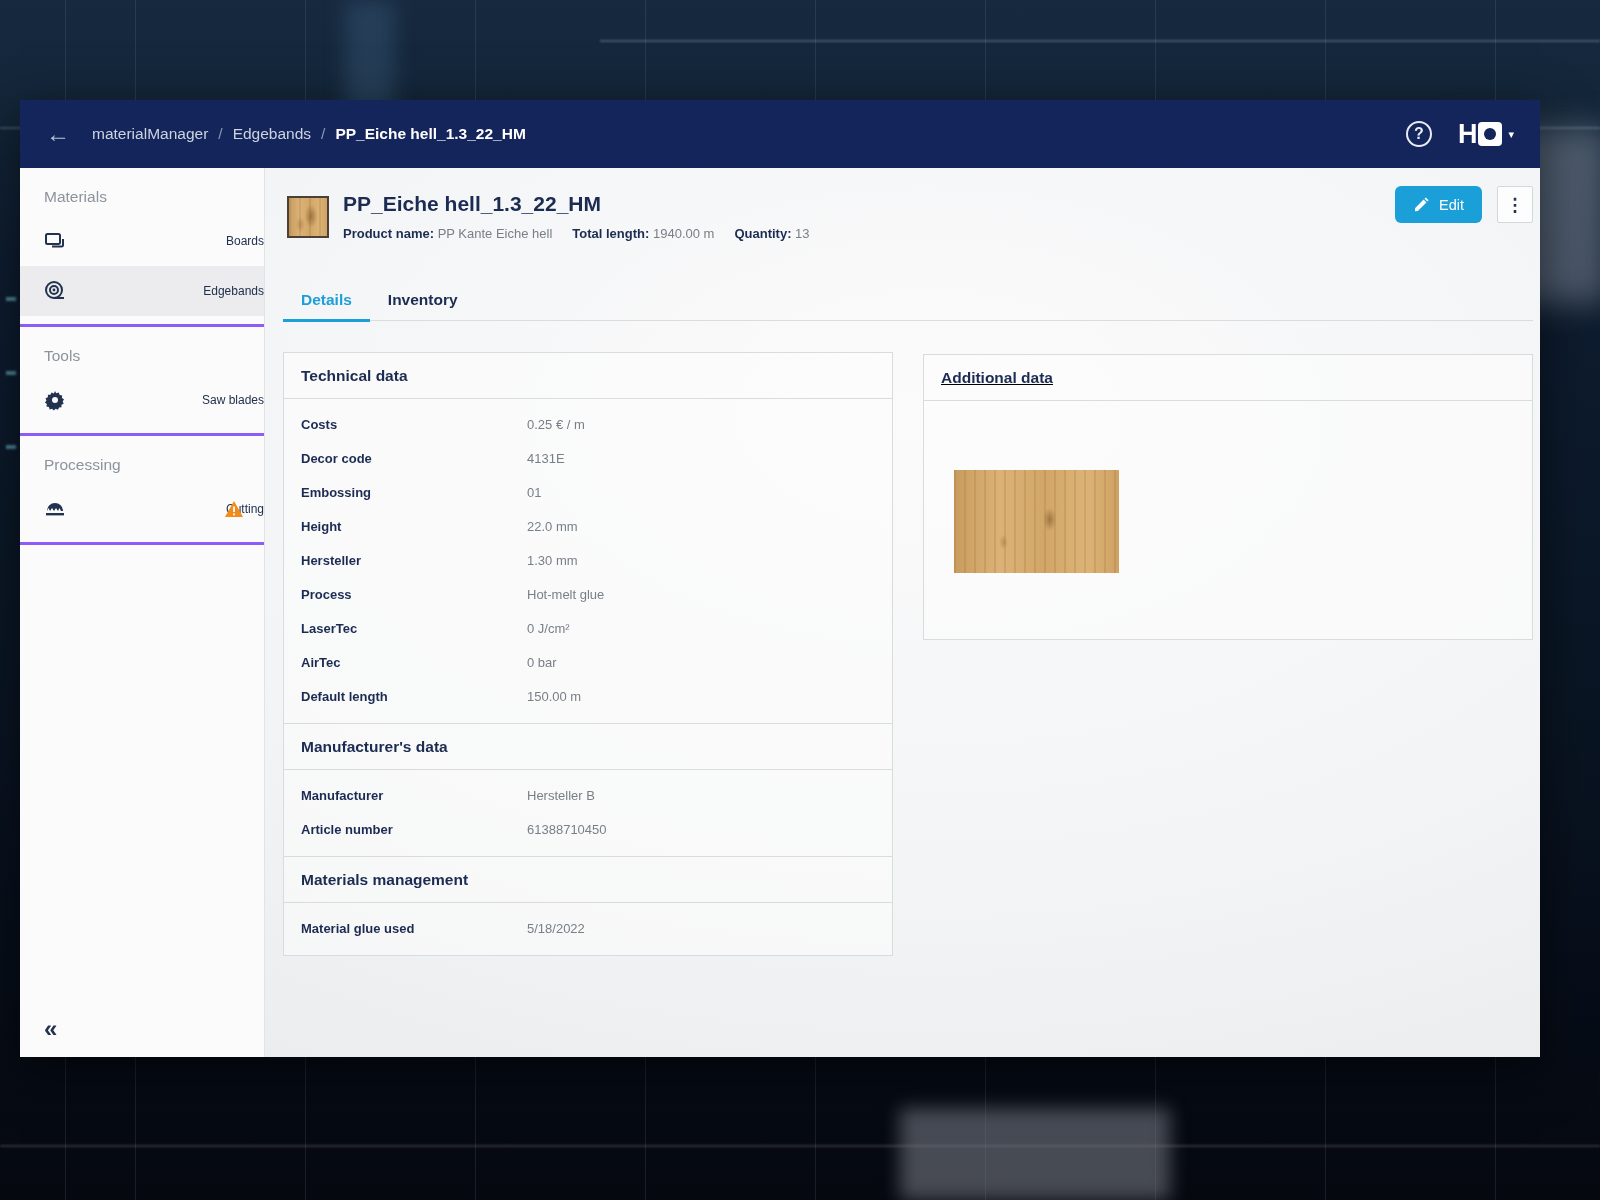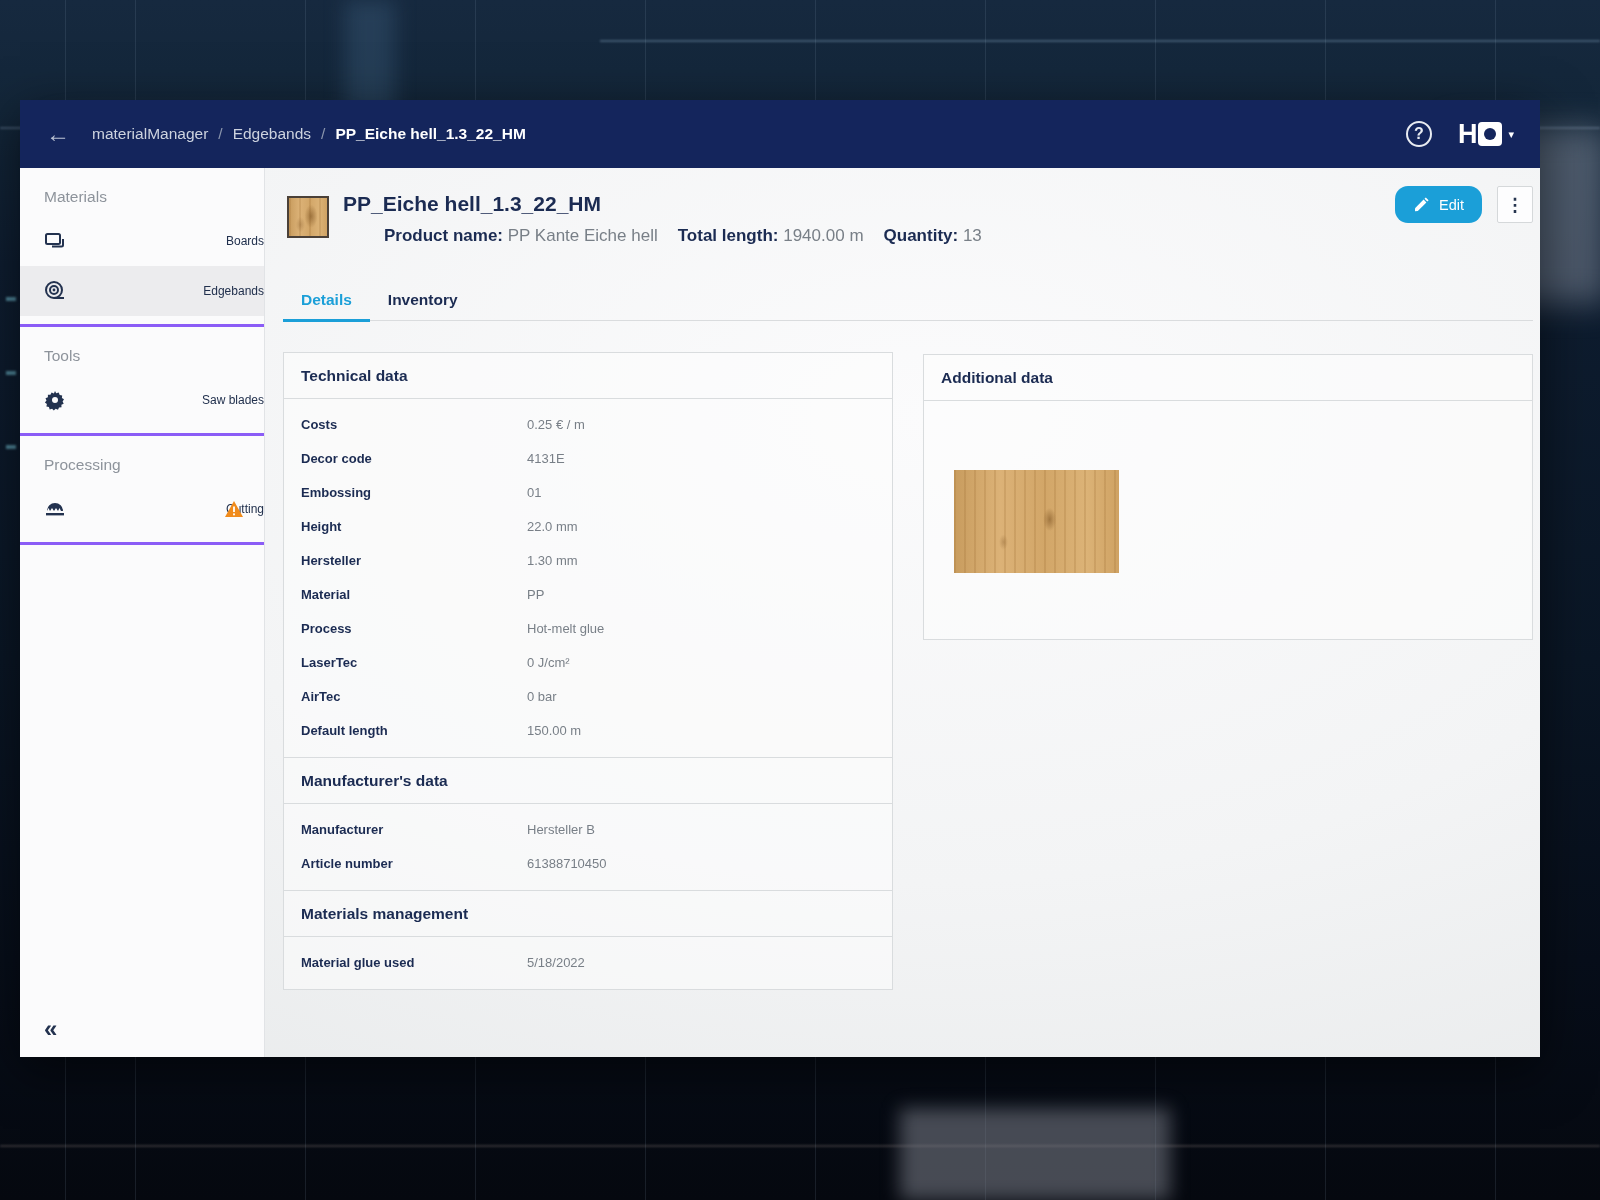--- a/index.html
+++ b/index.html
@@ -78,27 +78,27 @@
     border:2px solid #4a4038;
   }
   .wood {
     background:
       radial-gradient(ellipse 10px 18px at 58% 48%, rgba(120,78,30,.55), transparent 65%),
       radial-gradient(ellipse 7px 12px at 30% 70%, rgba(130,88,40,.35), transparent 65%),
       repeating-linear-gradient(90deg, rgba(156,108,48,.22) 0 2px, transparent 2px 10px),
       linear-gradient(90deg, #c89c5e 0%, #dcb277 28%, #d2a668 55%, #dcb377 80%, #cfa263 100%);
   }
   .p-title { position:absolute; left:78px; top:24px; font-size:21px; font-weight:bold; color:#1b2b52; }
-  .p-meta { position:absolute; left:78px; top:58px; display:flex; gap:20px; font-size:17px;margin-left:41px; }
+  .p-meta { position:absolute; left:78px; top:58px; display:flex; gap:20px; font-size:13px; }
   .p-meta b { color:#1b2b52; }
   .p-meta span { color:#787f87; }
 
   .edit-btn {
     position:absolute; top:18px; right:58px; height:37px; padding:0 18px;
-    background:#1b9fd8; color:#fff; font-size:14.5px; border:none; border-radius:13px;
+    background:#1b9fd8; color:#fff; font-size:14.5px; border:none; border-radius:6px;
     display:flex; align-items:center; gap:10px; cursor:pointer;
   }
   .kebab-btn {
     position:absolute; top:18px; right:7px; width:36px; height:37px;
     background:#fdfdfe; border:1px solid #d5d8da; border-radius:2px;
     color:#26354f; font-size:18px; font-weight:bold; cursor:pointer;
     display:flex; align-items:center; justify-content:center; line-height:1;
   }
 
   .tabbar { position:absolute; left:18px; right:7px; top:112px; height:41px; border-bottom:1px solid #dadcde; display:flex; }
@@ -267,24 +267,20 @@
             </div>
           <div class="row">
               <span class="rl">Height</span>
               <span class="rv">22.0 mm</span>
             </div>
           <div class="row">
               <span class="rl">Hersteller</span>
               <span class="rv">1.30 mm</span>
             </div>
           <div class="row">
-              <span class="rl">Material</span>
-              <span class="rv">PP</span>
-            </div>
-          <div class="row">
               <span class="rl">Process</span>
               <span class="rv">Hot-melt glue</span>
             </div>
           <div class="row">
               <span class="rl">LaserTec</span>
               <span class="rv">0 J/cm²</span>
             </div>
           <div class="row">
               <span class="rl">AirTec</span>
               <span class="rv">0 bar</span>
@@ -316,20 +312,20 @@
           <div class="row">
               <span class="rl">Material glue used</span>
               <span class="rv">5/18/2022</span>
             </div>
         </div>
       </div>
 
     </div>
 
     <div class="col-right">
-      <div class="card" style="height:286px; position:relative;">
+      <div class="card" style="height:286px; position:relative;text-decoration:underline;">
         <div class="card-head">Additional data</div>
         <div class="add-img wood"></div>
       </div>
     </div>
 
   </div>
 </div>
 
 </body></html>

